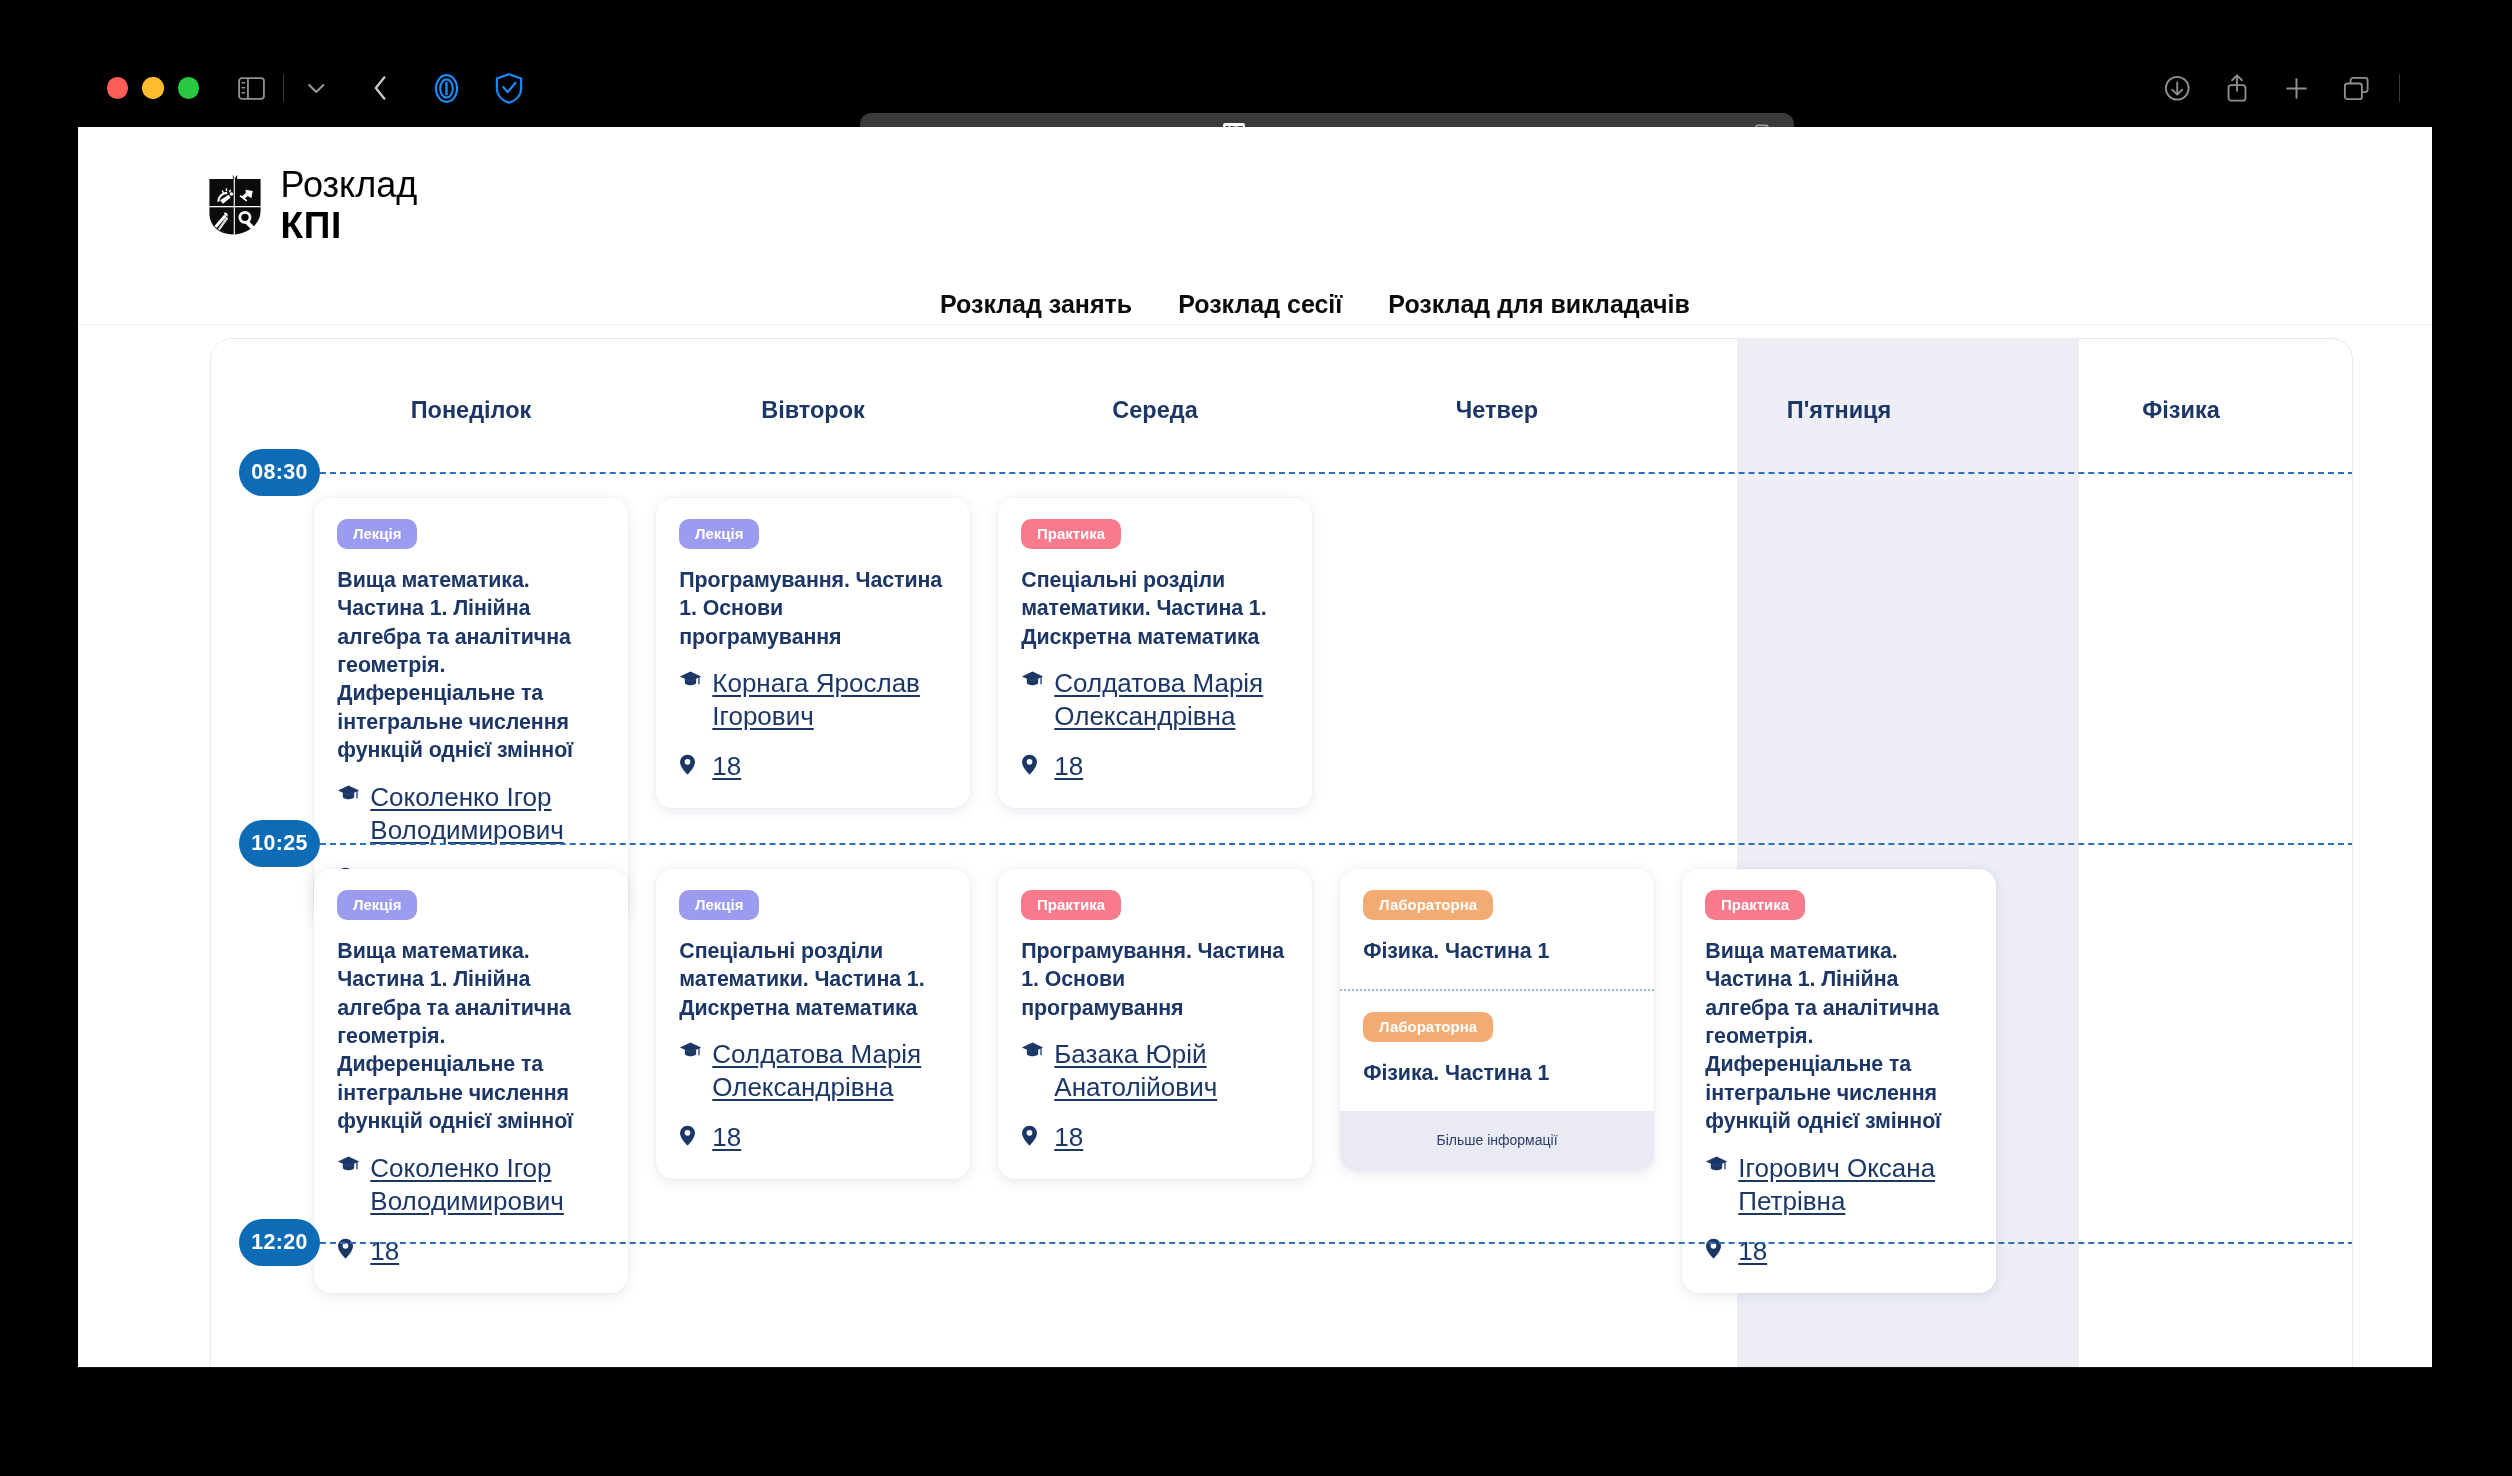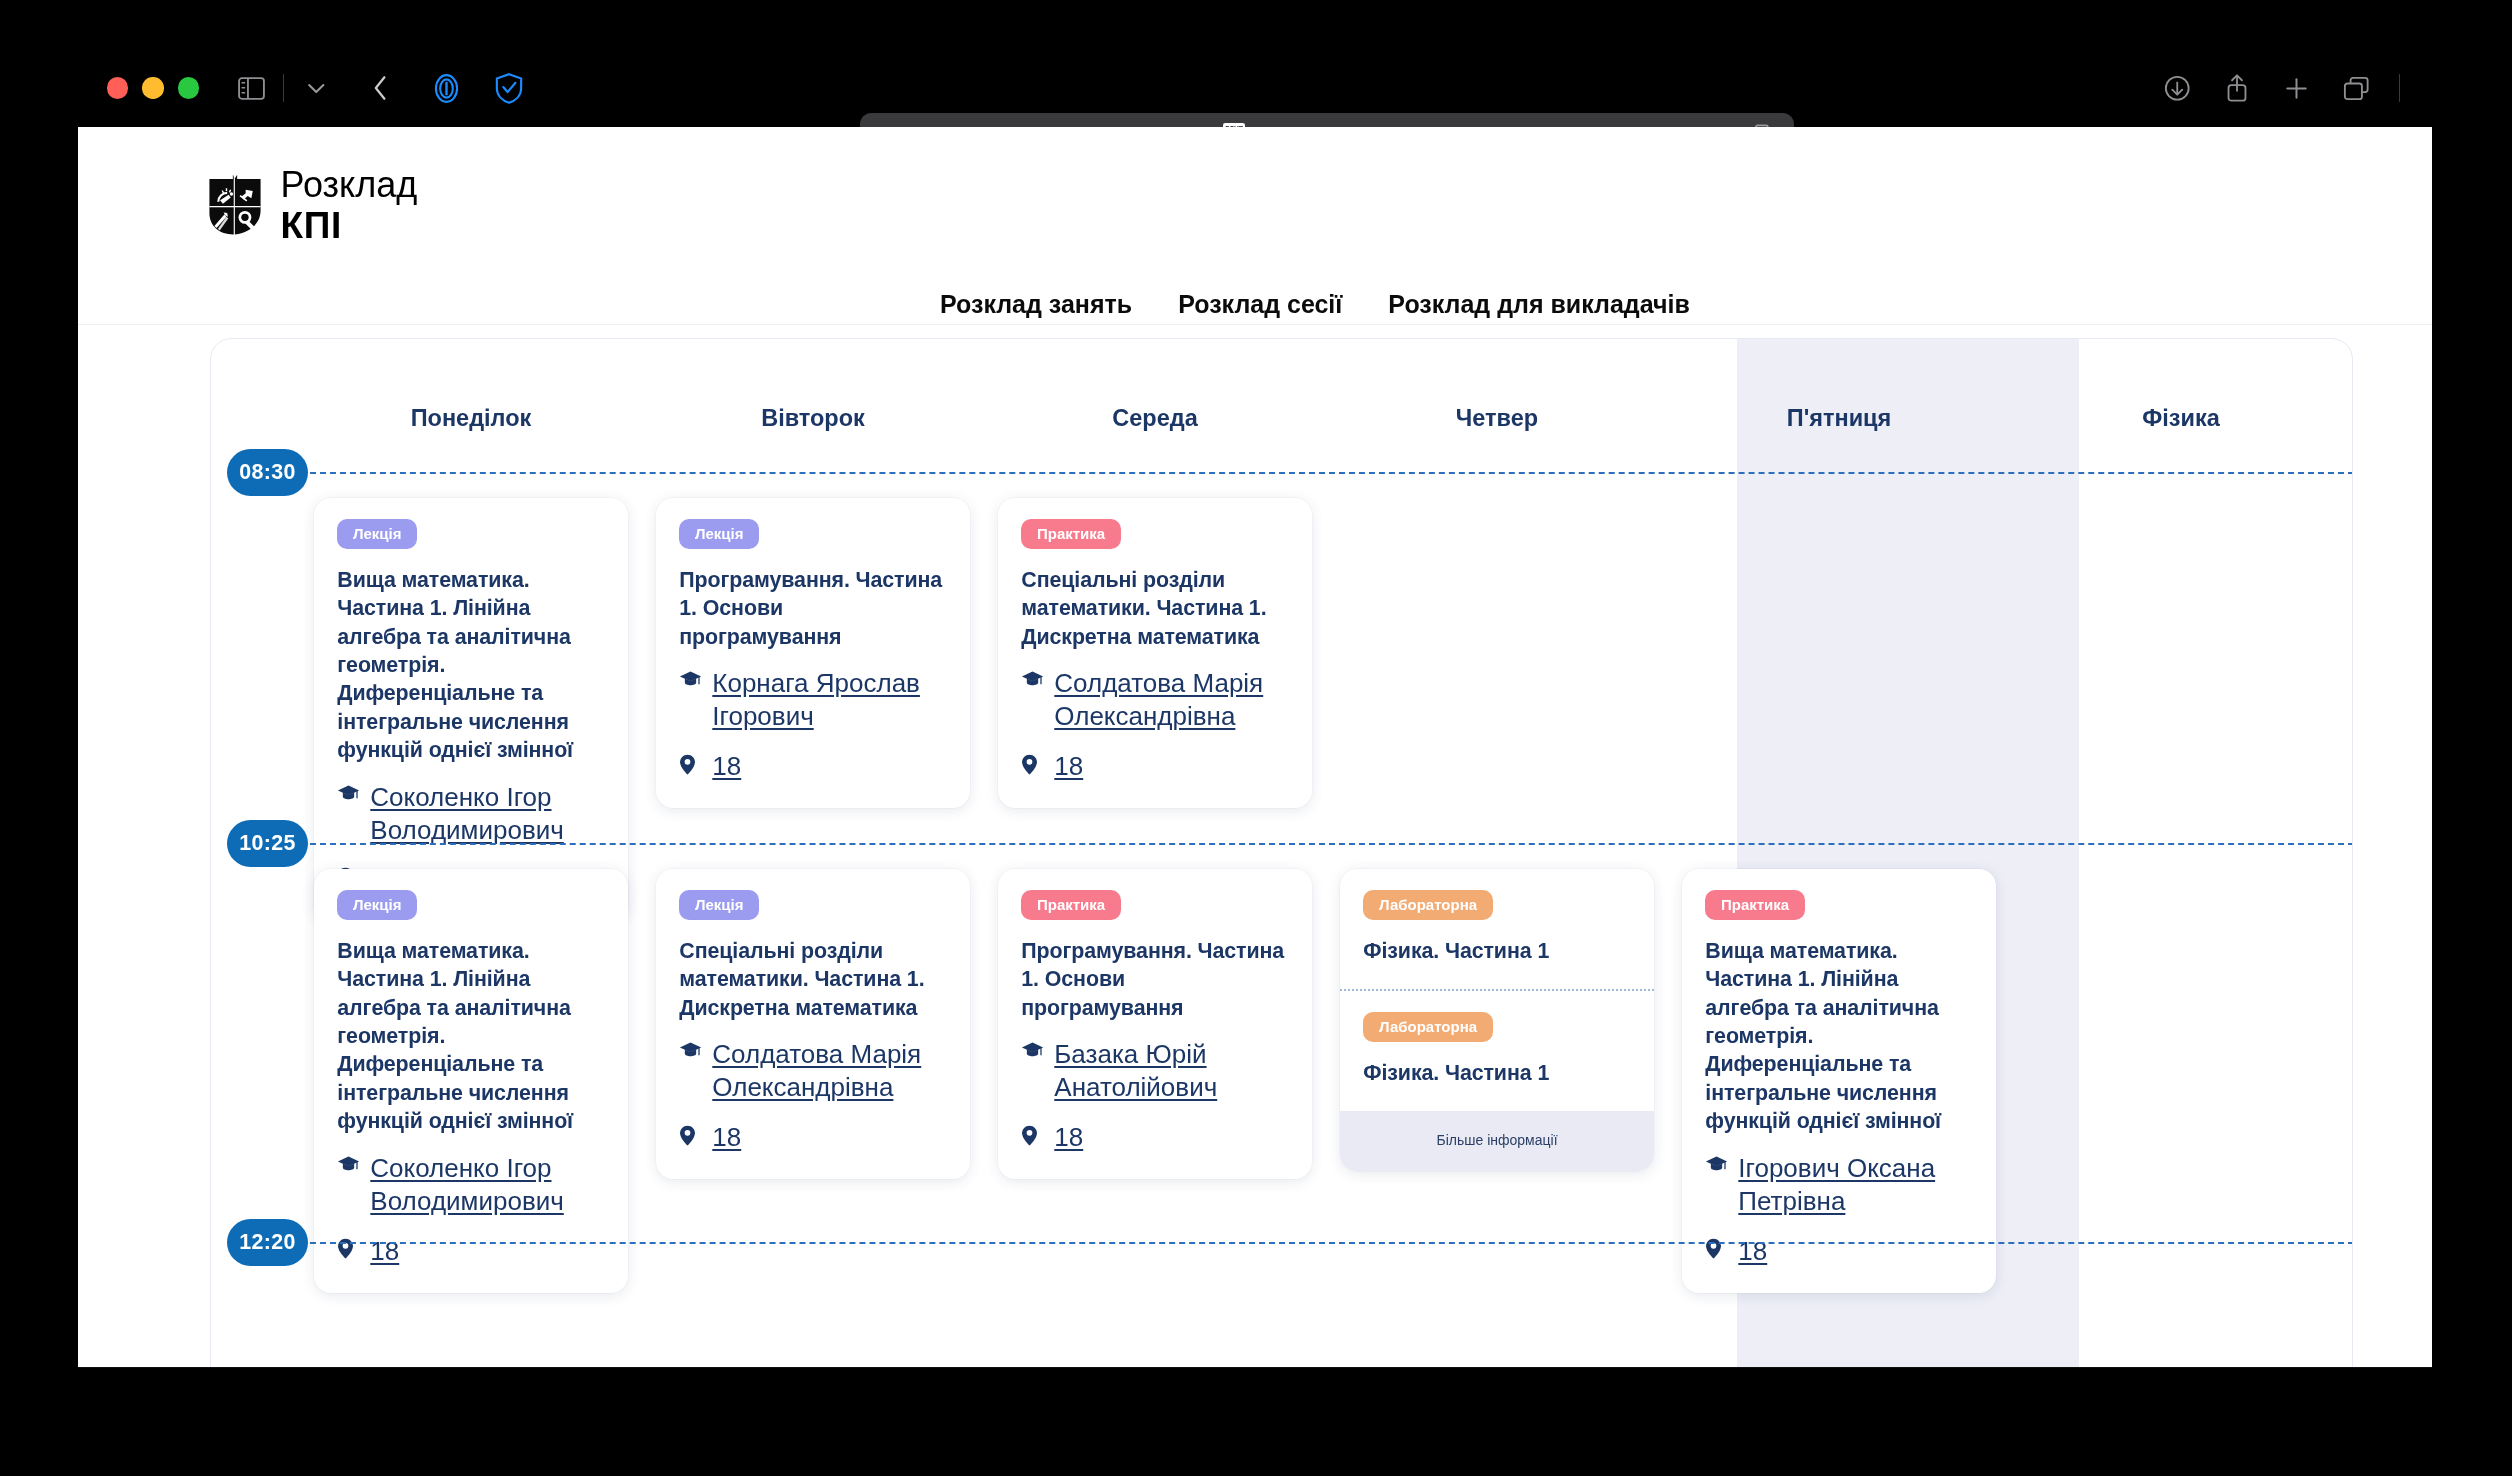--- a/index.html
+++ b/index.html
@@ -168,41 +168,41 @@
   }
   
   #friday-band {
     position: absolute;
     left: 1526px; top: 0;
     width: 342px; height: 100%;
     background: #edeef6;
   }
 
   #day-headers {
-    position: absolute; left: 0; top: 8px;
+    position: absolute; left: 0; top: 0;
     width: 2143px; height: 86px;
     display: flex;
   }
   .day-head {
     flex: 0 0 342px;
     display: flex; align-items: center; justify-content: center;
     font-size: 23.5px; font-weight: 700; color: #1c3766;
     padding-top: 56px;
   }
   .day-head.spacer { flex: 0 0 89px; }
 
   
   .slot-row { position: absolute; left: 0; width: 2143px; }
   .slot-line {
     position: absolute; left: 89px; top: 0; right: 0;
     border-top: 2.1px dashed #2c6fbd;
     height: 0;
   }
   .time-pill {
-    position: absolute; left: 16px; top: -23.5px;
+    position: absolute; left: 28px; top: -23.5px;
     width: 81px; height: 47px;
     background: #0d6cb5; color: #fff;
     border-radius: 23.5px;
     display: flex; align-items: center; justify-content: center;
     font-size: 21.4px; font-weight: 700; letter-spacing: 0.4px;
   }
   .cells { position: absolute; left: 89px; top: 0; display: flex; }
   .cell { flex: 0 0 342px; padding: 26px 14.3px 0 14.3px; }
 
   

